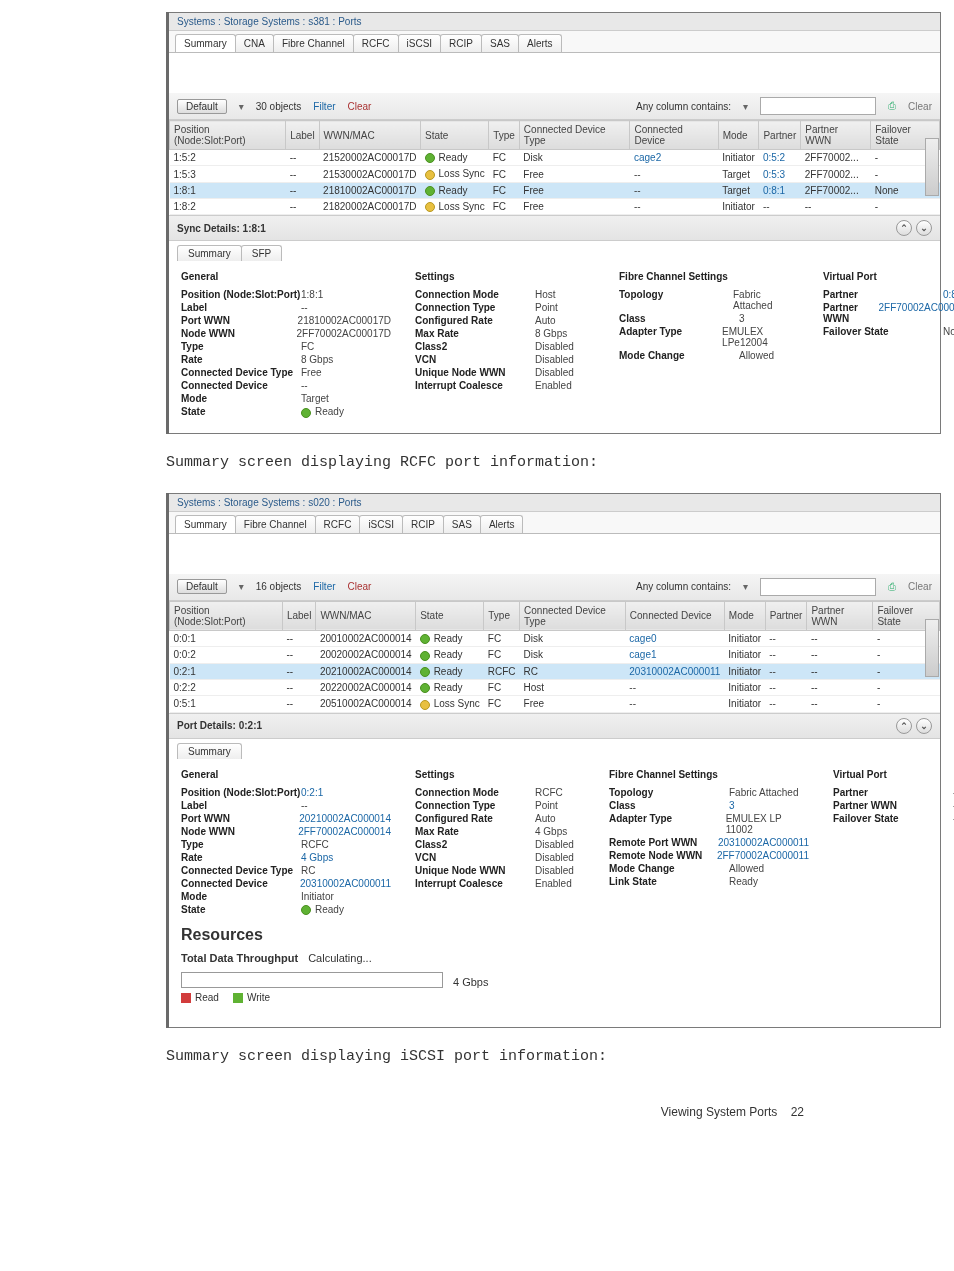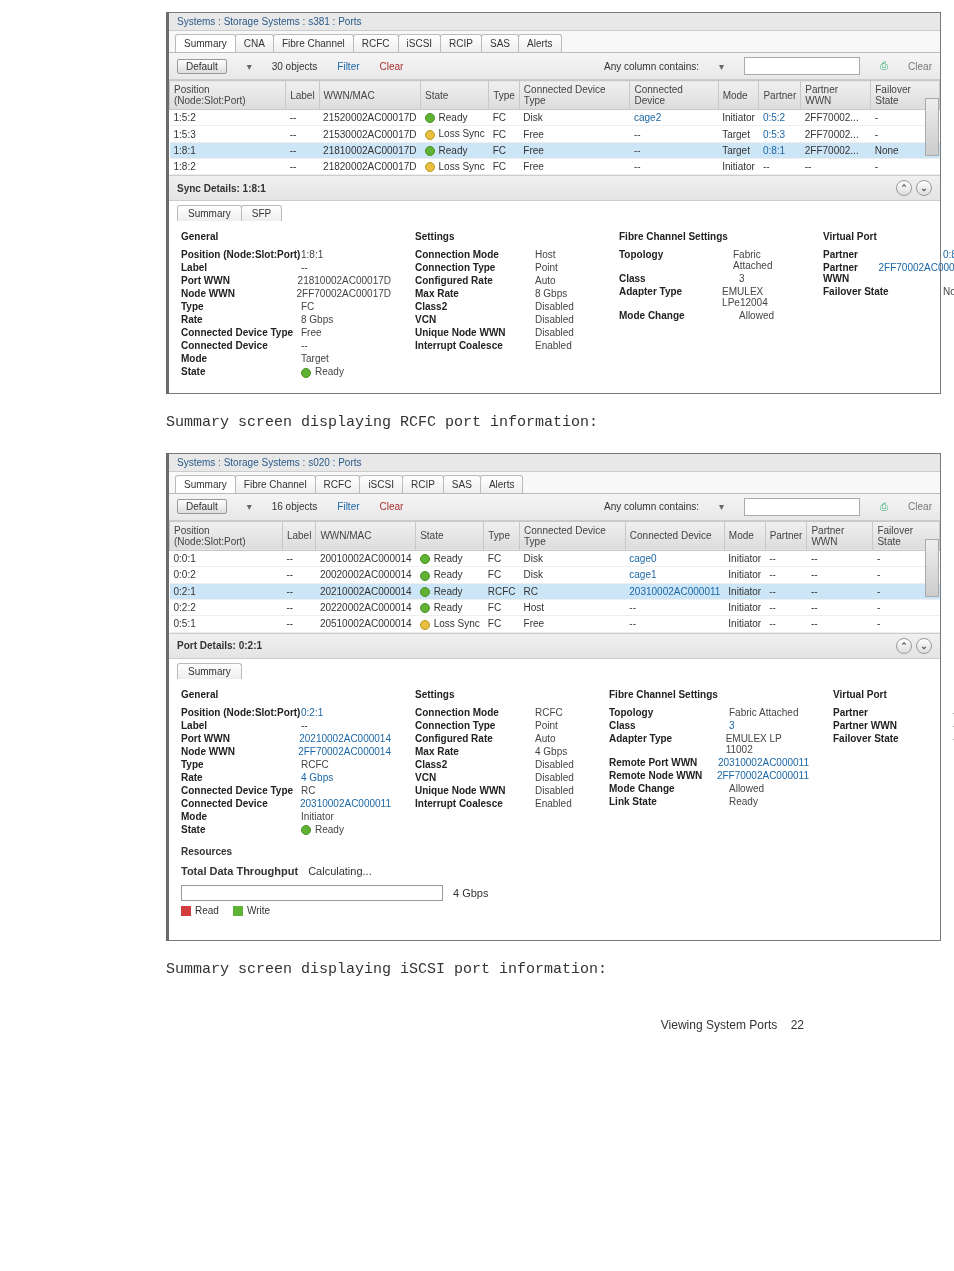--- a/index.html
+++ b/index.html
@@ -52,24 +52,25 @@
     background: linear-gradient(#fff,#eee);
     border-radius: 3px 3px 0 0;
     margin-right: -1px;
     cursor: pointer;
   }
   .tab.active { background: #fff; font-weight: normal; }
   .filterbar {
     display: flex;
     align-items: center;
     padding: 4px 8px;
-    gap: 20px;
+    gap: 12px;
     font-size: 10px;
     background: linear-gradient(#f5f5f5,#e8e8e8);
     border-bottom: 1px solid #ccc;
+    margin-top: 40px;
   }
   .filterbar .btn {
     background: linear-gradient(#fff,#ddd);
     border: 1px solid #999;
     padding: 1px 8px;
     border-radius: 2px;
     cursor: pointer;
   }
   .filterbar .spacer { flex: 1; }
   .filterbar input {
@@ -149,21 +150,21 @@
   .cols { display: flex; gap: 24px; }
   .col { min-width: 150px; }
   .col h4 {
     font-size: 10px; font-weight: bold; margin: 2px 0 6px 0;
     color: #222;
   }
   .kv { display: flex; font-size: 10px; padding: 1px 0; }
   .kv .k { width: 120px; font-weight: bold; color: #222; }
   .kv .v { color: #444; }
   .kv .v.link2 { color: #1b67a6; }
-  .throughput-row { display: flex; align-items: center; gap: 10px; margin: 8px 0 4px 0; }
+  .throughput-row { display: flex; align-items: flex-end; gap: 10px; margin: 8px 0 4px 0; }
   .throughput-bar {
     flex: 0 0 260px; height: 14px;
     border: 1px solid #999; background: #fff;
   }
   .legend { display: flex; gap: 14px; margin: 4px 0 10px 0; font-size: 10px; }
   .swatch { display: inline-block; width: 10px; height: 10px; margin-right: 4px; vertical-align: middle; }
   .swatch.red { background: #d23c3c; }
   .swatch.grn { background: #5fb233; }
   .footer {
     margin: 40px 150px 0 0;
@@ -692,21 +693,21 @@
                 </div>
                 <div class="kv">
                   <span class="k">Failover State</span>
                   <span class="v ">-</span>
                 </div>
               </div>
         </div>
       </div>
 
       <div style="margin-top:10px">
-        <h4 style="font-size:10px;font-weight:bold;margin:4px 0">Resources</h4>
+        <h4 style="font-size:16px;font-weight:bold;margin:4px 0">Resources</h4>
         <div class="throughput-row">
           <span style="font-weight:bold">Total Data Throughput</span>
           <span>Calculating...</span>
         </div>
         <div class="throughput-row">
           <div class="throughput-bar"></div>
           <span>4 Gbps</span>
         </div>
         <div class="legend">
           <span><span class="swatch red"></span><span>Read</span></span>

